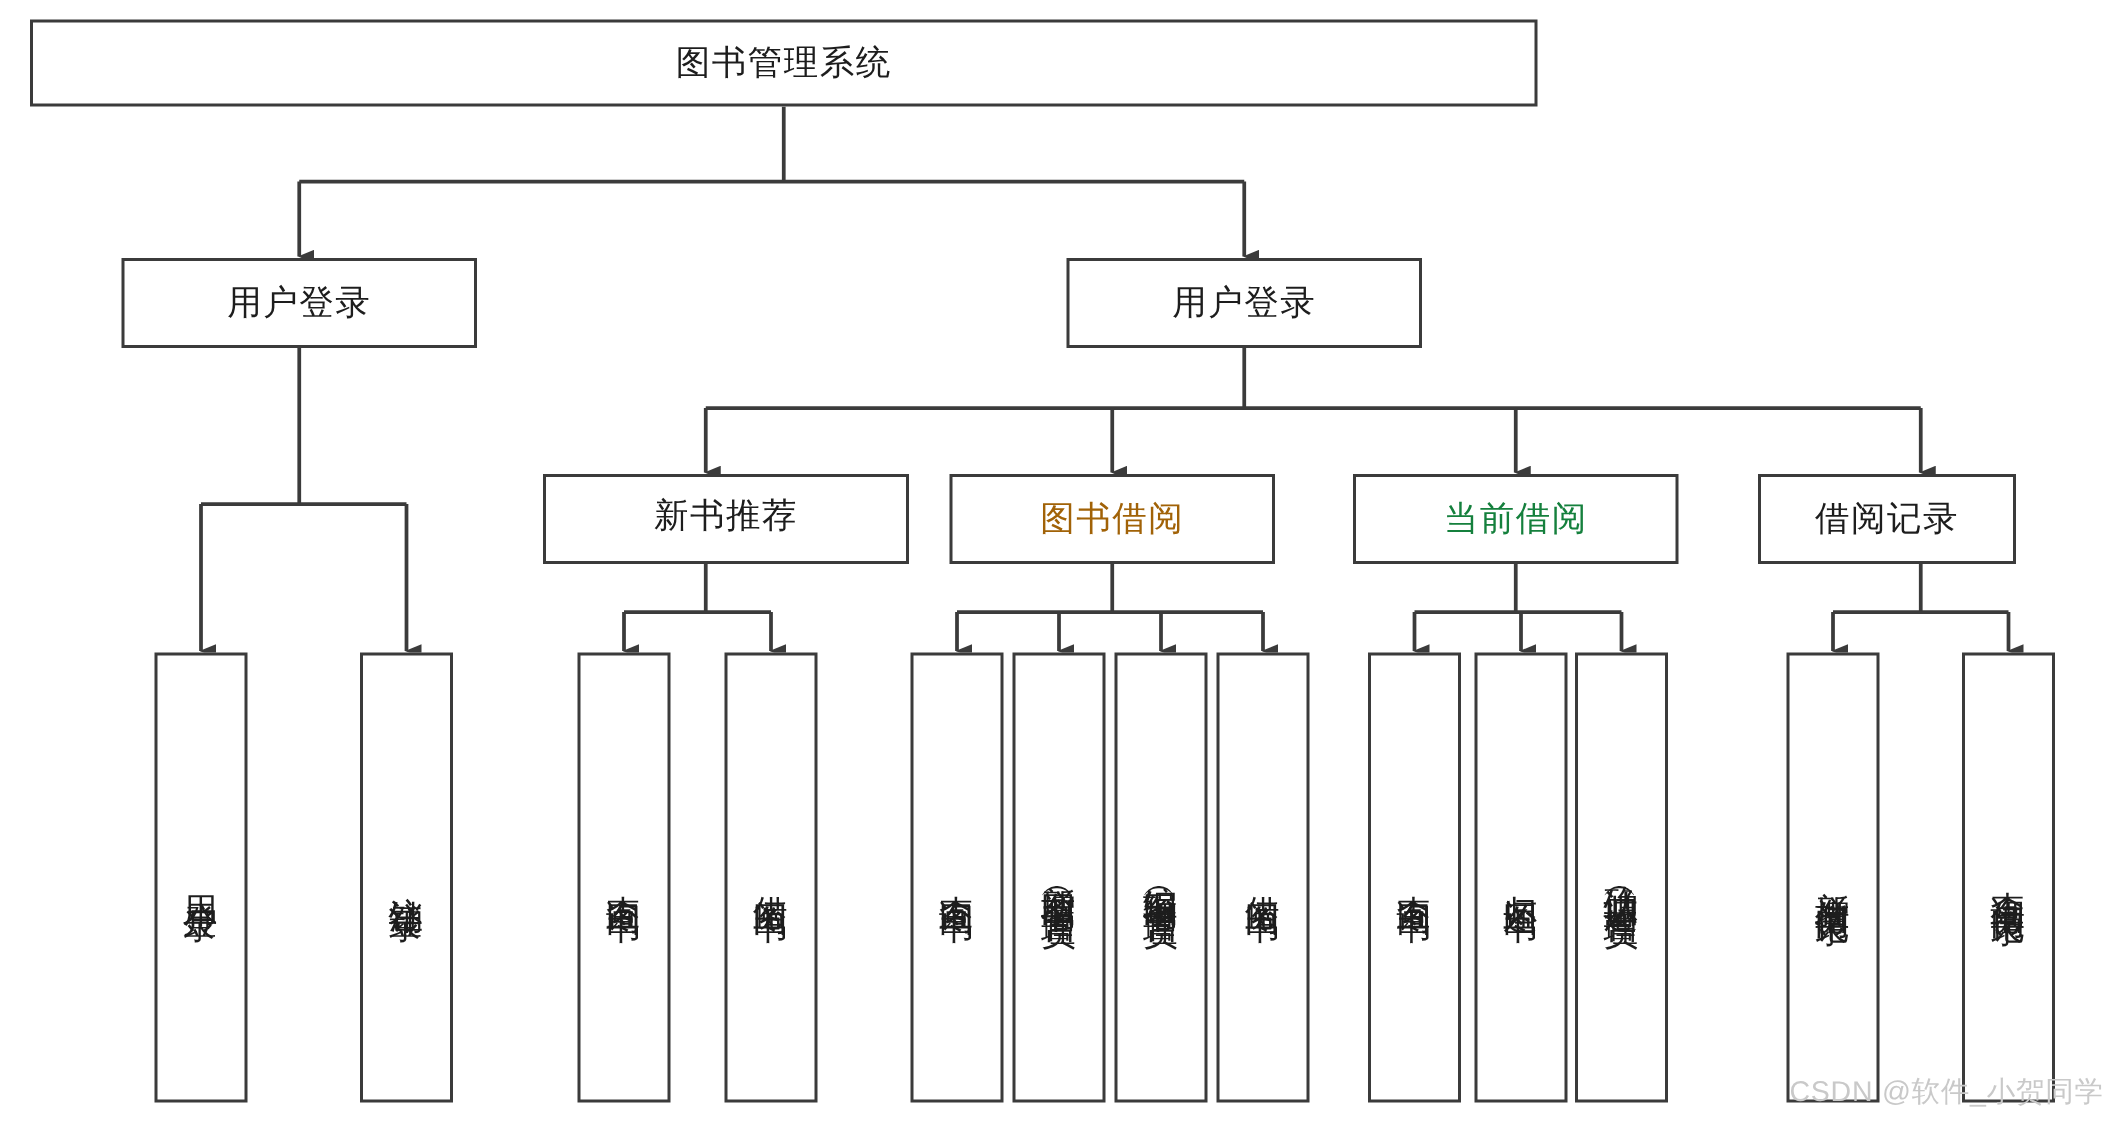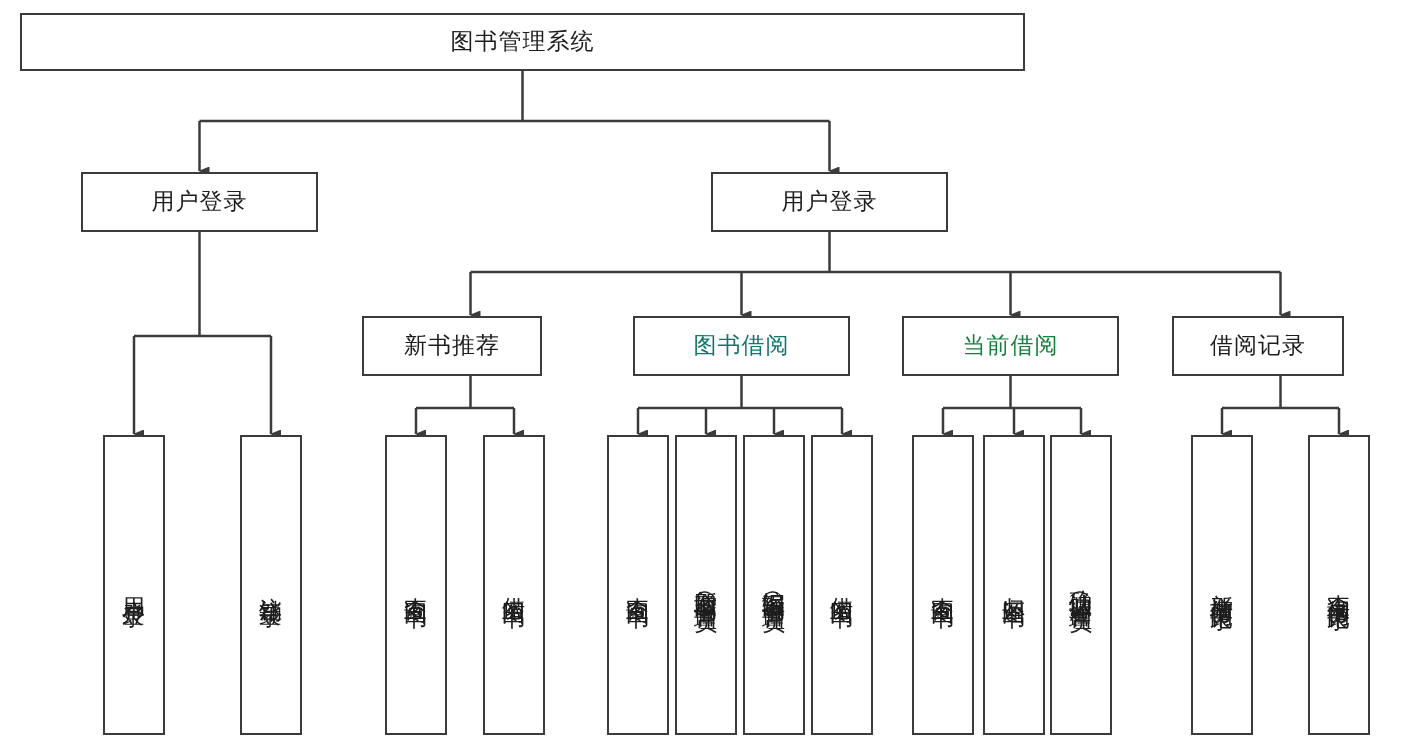--- a/index.html
+++ b/index.html
@@ -111,24 +111,24 @@
   <div id="node-layer">
       <div class="node node-h" style="left: 20px; top: 13px; width: 1005px; height: 58px; border-color: rgb(59, 59, 59); color: rgb(29, 29, 29);">
         <span class="node-label">图书管理系统</span>
       </div>
       <div class="node node-h" style="left: 81px; top: 172px; width: 237px; height: 60px; border-color: rgb(59, 59, 59); color: rgb(29, 29, 29);">
         <span class="node-label">用户登录</span>
       </div>
       <div class="node node-h" style="left: 711px; top: 172px; width: 237px; height: 60px; border-color: rgb(59, 59, 59); color: rgb(29, 29, 29);">
         <span class="node-label">用户登录</span>
       </div>
-      <div class="node node-h" style="left: 362px; top: 316px; width: 180px; height: 60px; border-color: rgb(59, 59, 59); color: rgb(29, 29, 29);">
+      <div class="node node-h" style="left: 362px; top: 316px; width: 244px; height: 60px; border-color: rgb(59, 59, 59); color: rgb(29, 29, 29); font-family: Liberation Mono, monospace;">
         <span class="node-label">新书推荐</span>
       </div>
-      <div class="node node-h" style="left: 633px; top: 316px; width: 217px; height: 60px; border-color: rgb(59, 59, 59); color: #0f766e;">
+      <div class="node node-h" style="left: 633px; top: 316px; width: 217px; height: 60px; border-color: rgb(59, 59, 59); color: #a16207;">
         <span class="node-label">图书借阅</span>
       </div>
       <div class="node node-h" style="left: 902px; top: 316px; width: 217px; height: 60px; border-color: rgb(59, 59, 59); color: #15803d;">
         <span class="node-label">当前借阅</span>
       </div>
       <div class="node node-h" style="left: 1172px; top: 316px; width: 172px; height: 60px; border-color: rgb(59, 59, 59); color: rgb(29, 29, 29);">
         <span class="node-label">借阅记录</span>
       </div>
       <div class="node node-v" style="left: 103px; top: 435px; width: 62px; height: 300px; border-color: rgb(59, 59, 59); color: rgb(29, 29, 29);">
         <span class="node-label">用户登录</span>
@@ -164,13 +164,14 @@
         <span class="node-label">确认归还（管理员）</span>
       </div>
       <div class="node node-v" style="left: 1191px; top: 435px; width: 62px; height: 300px; border-color: rgb(59, 59, 59); color: rgb(29, 29, 29);">
         <span class="node-label">新增借阅记录</span>
       </div>
       <div class="node node-v" style="left: 1308px; top: 435px; width: 62px; height: 300px; border-color: rgb(59, 59, 59); color: rgb(29, 29, 29);">
         <span class="node-label">查询借阅记录</span>
       </div>
     </div>
 
+  <div class="watermark" style="left: 1193px; top: 715px; color: rgb(201, 201, 201);">CSDN @软件_小贺同学</div>
 </div>
 
 </body></html>

